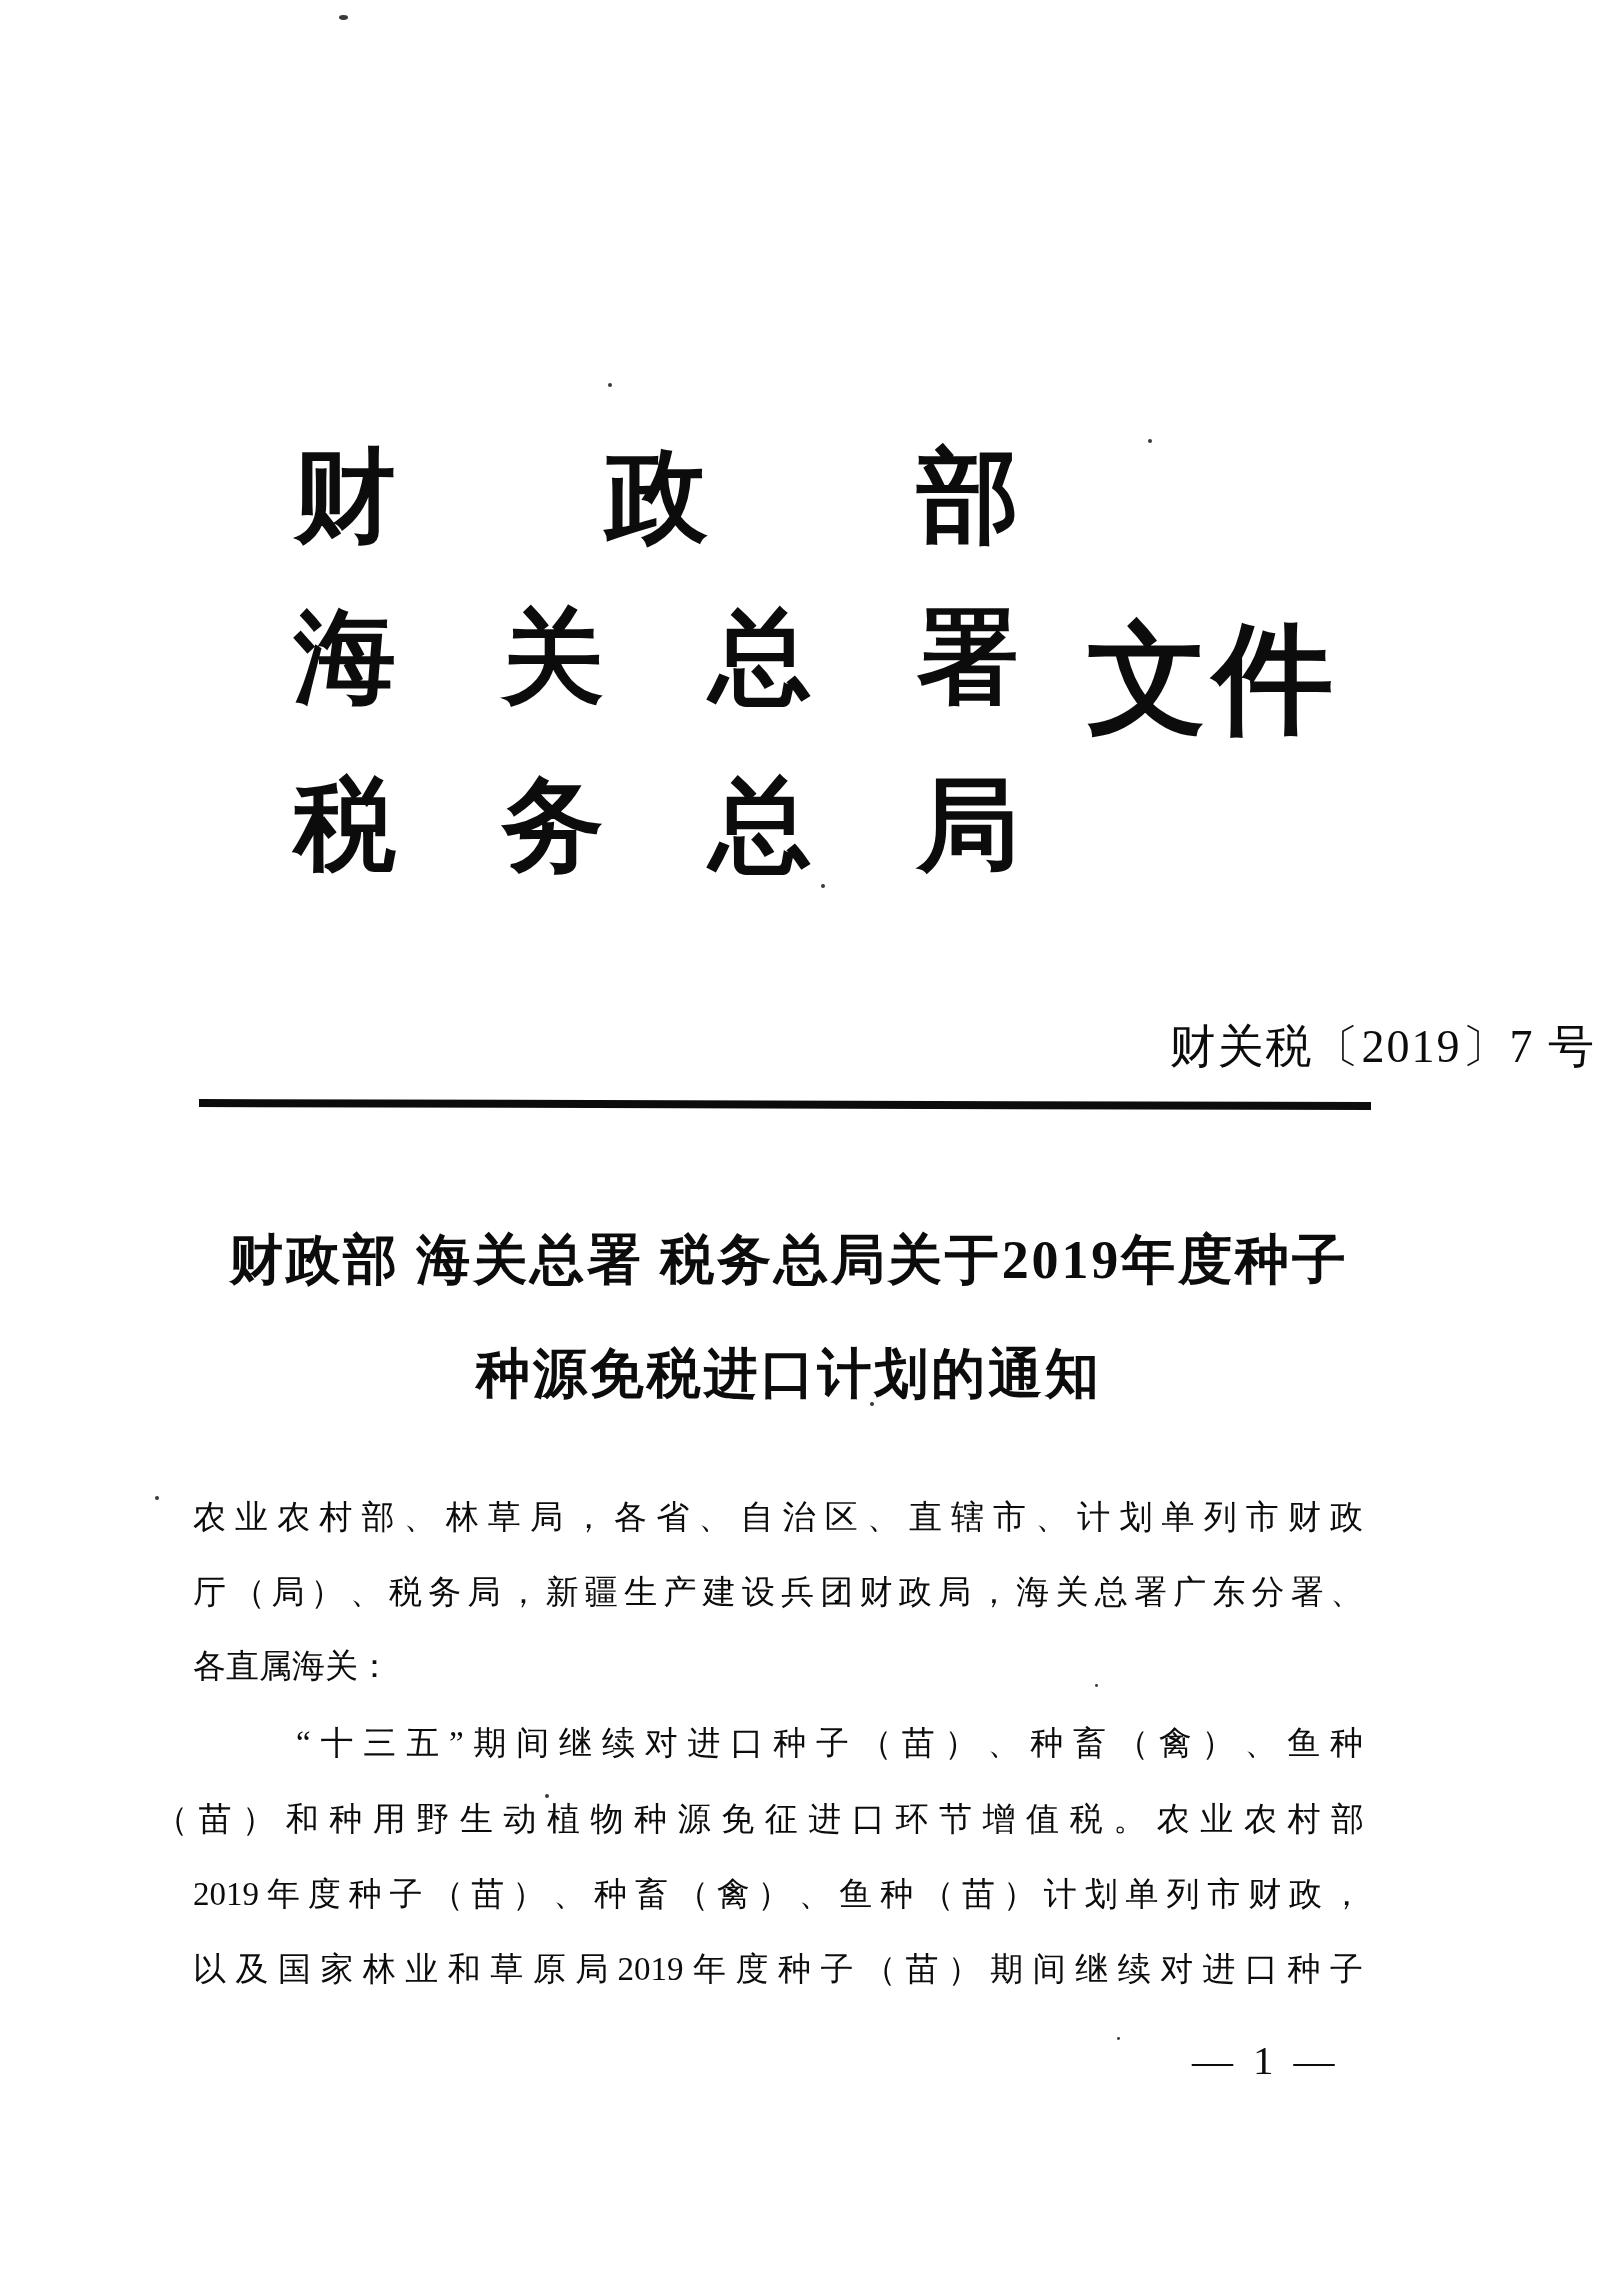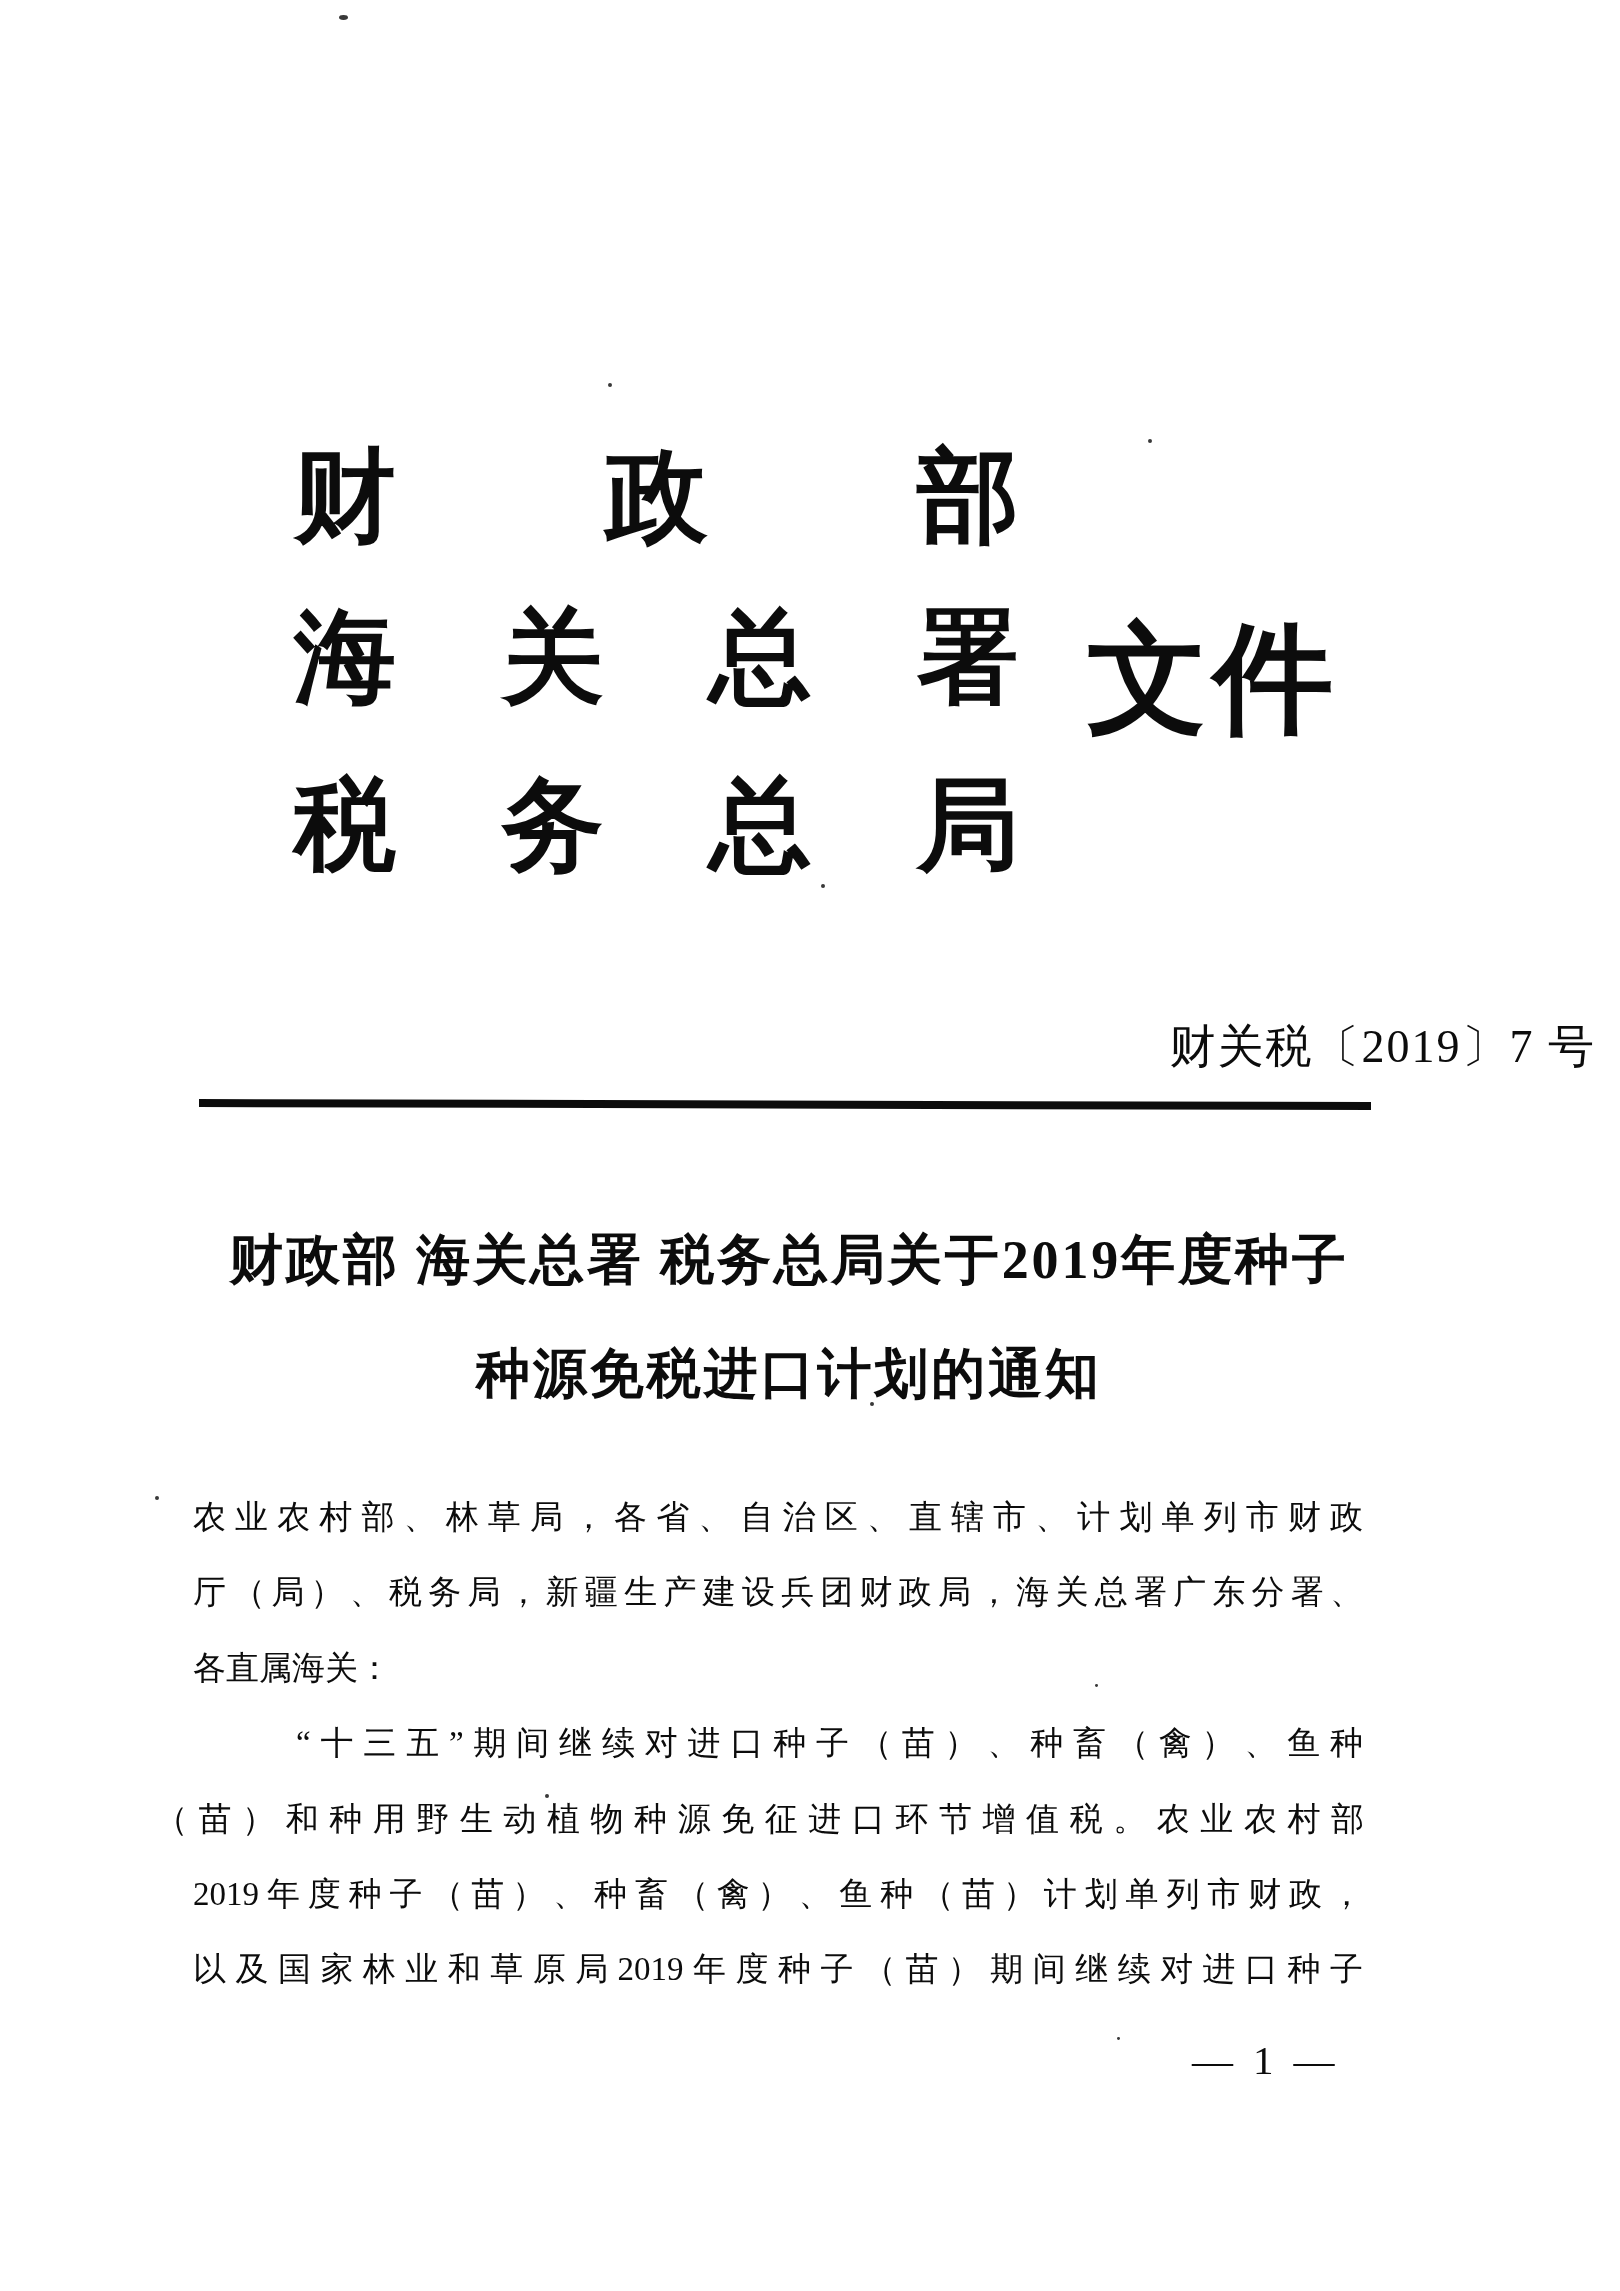--- a/index.html
+++ b/index.html
@@ -66,20 +66,21 @@
     left:193px;width:1170px;
     font-size:33px;line-height:1.15;
     text-align:justify;
     text-align-last:justify;
     white-space:nowrap;
     overflow:visible;
   }
   .body-line.short{
     text-align:left;
     text-align-last:left;
+    font-family:Liberation Mono, monospace;
   }
   .body-line.indent{
     padding-left:103px;
     box-sizing:border-box;
   }
   
   .page-number{
     position:absolute;
     left:1192px;top:2040px;
     font-size:41px;line-height:1;

